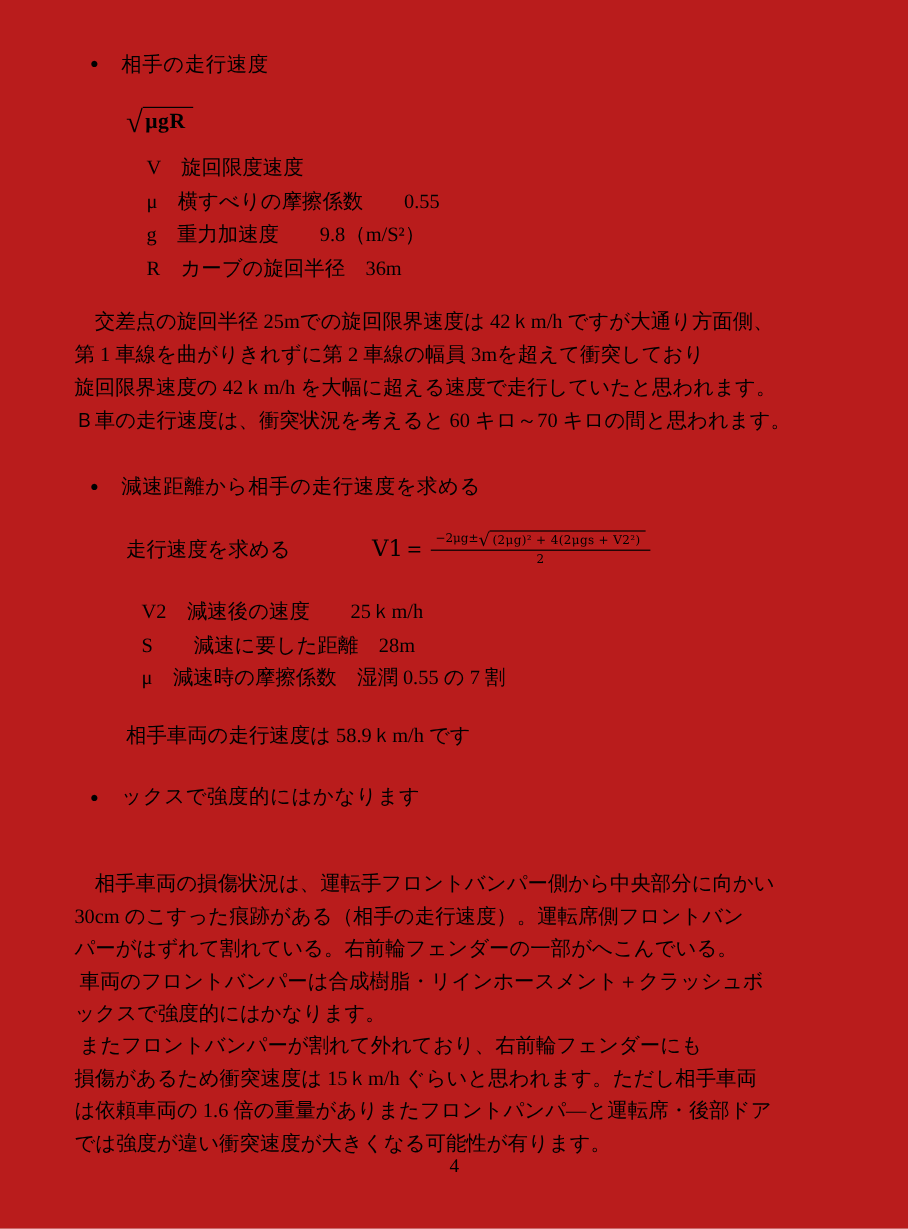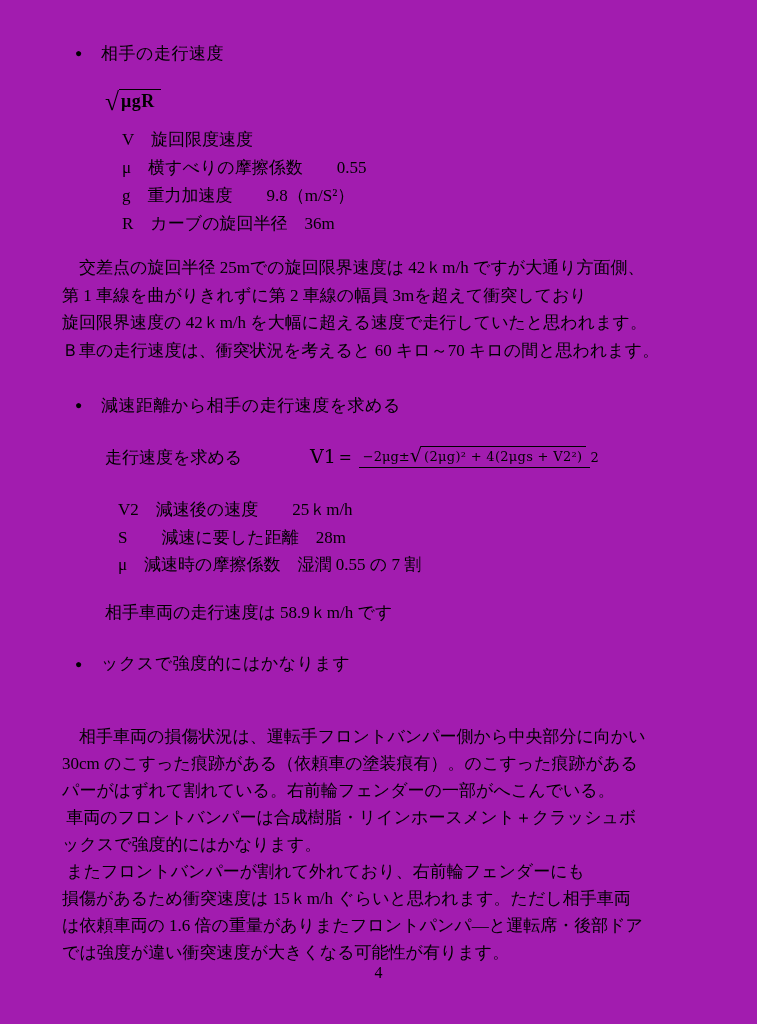--- a/index.html
+++ b/index.html
@@ -1,18 +1,18 @@
 <!DOCTYPE html>
 <html lang="ja"><head>
 <meta charset="utf-8">
 <style>
   html,body{margin:0;padding:0;background:#e8e8e8;}
   .page{
     width:757px;height:1024px;
-    background:#a21caf;color:#000;
+    background:#b91c1c;color:#000;
     position:relative;
     box-sizing:border-box;
     padding:42px 50px 0 62px;
     font-family:"Liberation Serif","DejaVu Serif",serif;
     font-size:17px;
     overflow:hidden;
   }
   .bullet-row{display:flex;align-items:center;height:22px;}
   .bullet{width:14px;margin-left:13px;margin-right:12px;font-size:12px;line-height:1;}
   .bullet::before{content:"●";}
@@ -30,21 +30,21 @@
   .para{margin-top:16px;}
   .para .pline{line-height:27.5px;white-space:pre;}
 
   .sec2-head{margin-top:30px;}
 
   
   .formula2-row{margin:10px 0 0 43px;display:flex;align-items:center;height:62px;}
   .formula2-label{width:205px;}
   .equation{display:flex;align-items:center;font-family:"DejaVu Serif","Liberation Serif",serif;}
   .equation .lhs{font-size:19px;margin-right:4px;}
-  .frac{display:inline-flex;flex-direction:row;align-items:center;font-size:13px;}
+  .frac{display:inline-flex;flex-direction:column;align-items:center;font-size:10px;}
   .frac .num{display:flex;align-items:flex-end;border-bottom:1.4px solid #000;padding:0 4px 2px 4px;}
   .frac .den{padding-top:2px;}
   .frac .sqrt .sign{font-size:1.5em;}
   .frac .sqrt .rad{border-top:1.2px solid #000;padding:2px 4px 0 2px;font-weight:normal;letter-spacing:0.3px;}
   .num-prefix{padding-bottom:1px;}
 
   .list2{margin:8px 0 0 56px;}
   .list2 .pline{line-height:27.5px;white-space:pre;}
   .result-line{margin:22px 0 0 43px;height:22px;}
 
@@ -115,21 +115,21 @@
 
   <div class="result-line">相手車両の走行速度は 58.9ｋm/h です</div>
 
   <div class="bullet-row sec3-head">
     <span class="bullet"></span>
     <span class="heading">ックスで強度的にはかなります</span>
   </div>
 
   <div class="para para2">
     <div class="pline">　相手車両の損傷状況は、運転手フロントバンパー側から中央部分に向かい</div>
-    <div class="pline">30cm のこすった痕跡がある（依頼車の塗装痕有）。のこすった痕跡がある</div>
+    <div class="pline">30cm のこすった痕跡がある（相手の走行速度）。運転席側フロントバン</div>
     <div class="pline">パーがはずれて割れている。右前輪フェンダーの一部がへこんでいる。</div>
     <div class="pline"> 車両のフロントバンパーは合成樹脂・リインホースメント＋クラッシュボ</div>
     <div class="pline">ックスで強度的にはかなります。</div>
     <div class="pline"> またフロントバンパーが割れて外れており、右前輪フェンダーにも</div>
     <div class="pline">損傷があるため衝突速度は 15ｋm/h ぐらいと思われます。ただし相手車両</div>
     <div class="pline">は依頼車両の 1.6 倍の重量がありまたフロントパンパ―と運転席・後部ドア</div>
     <div class="pline">では強度が違い衝突速度が大きくなる可能性が有ります。</div>
   </div>
 
   <div class="pagenum">4</div>

